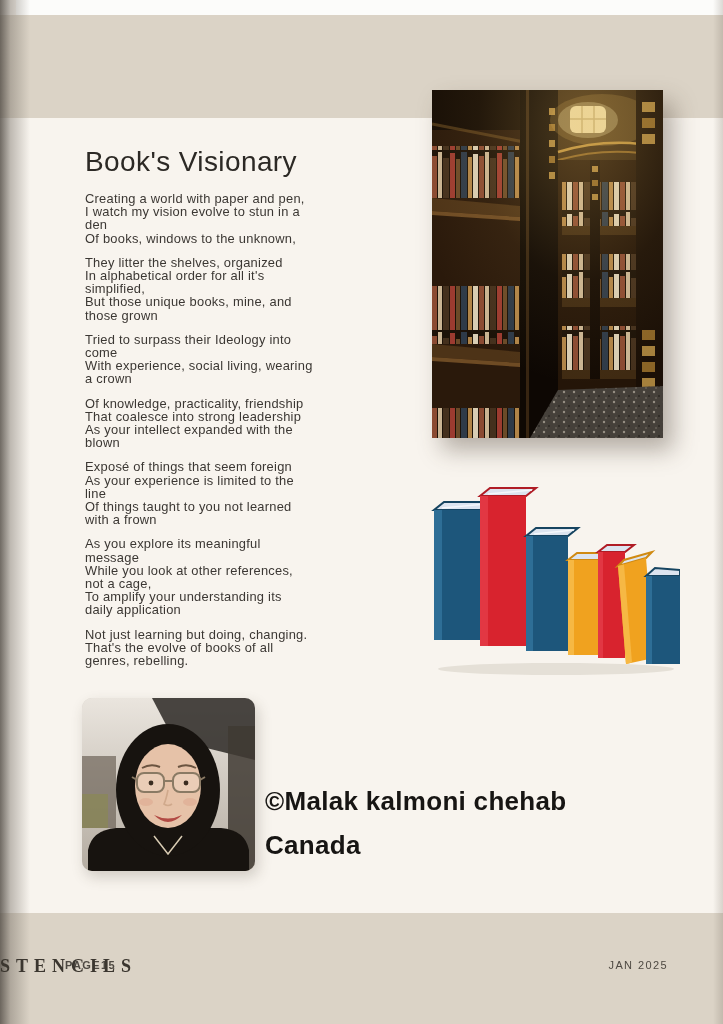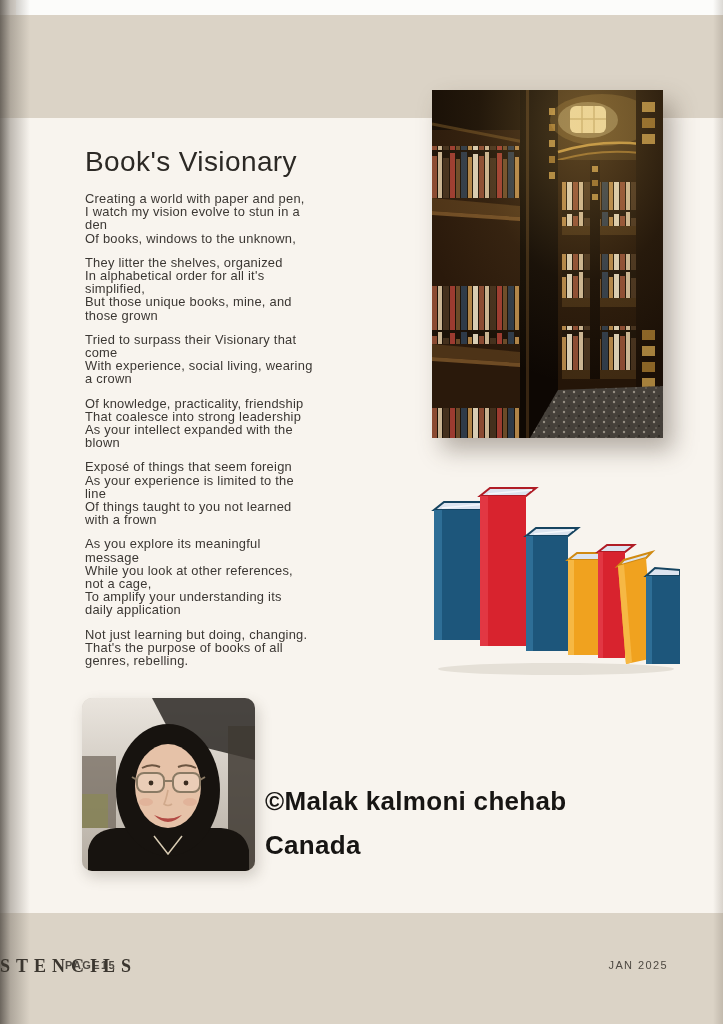--- a/index.html
+++ b/index.html
@@ -157,21 +157,21 @@
       <div class="pline">Of books, windows to the unknown,</div>
     </div>
     <div class="stanza">
       <div class="pline">They litter the shelves, organized</div>
       <div class="pline">In alphabetical order for all it's</div>
       <div class="pline">simplified,</div>
       <div class="pline">But those unique books, mine, and</div>
       <div class="pline">those grown</div>
     </div>
     <div class="stanza">
-      <div class="pline">Tried to surpass their Visionary that</div>
+      <div class="pline">Tried to surpass their Ideology into</div>
       <div class="pline">come</div>
       <div class="pline">With experience, social living, wearing</div>
       <div class="pline">a crown</div>
     </div>
     <div class="stanza">
       <div class="pline">Of knowledge, practicality, friendship</div>
       <div class="pline">That coalesce into strong leadership</div>
       <div class="pline">As your intellect expanded with the</div>
       <div class="pline">blown</div>
     </div>
@@ -185,21 +185,21 @@
     <div class="stanza">
       <div class="pline">As you explore its meaningful</div>
       <div class="pline">message</div>
       <div class="pline">While you look at other references,</div>
       <div class="pline">not a cage,</div>
       <div class="pline">To amplify your understanding its</div>
       <div class="pline">daily application</div>
     </div>
     <div class="stanza">
       <div class="pline">Not just learning but doing, changing.</div>
-      <div class="pline">That's the purpose of books of all</div>
+      <div class="pline">That's the evolve of books of all</div>
       <div class="pline">genres, rebelling.</div>
     </div>
   </section>
 
   <div class="books-art">
     <svg viewBox="0 0 252 205">
       <ellipse cx="128" cy="197" rx="118" ry="6" fill="#e5e0d7"></ellipse>
 
       <polygon points="6,38 52,38 62,30 16,30" fill="#dce4ef" stroke="#164460" stroke-width="2"></polygon>
       <line x1="14" y1="36" x2="58" y2="32" stroke="#f4f7fb" stroke-width="1.5"></line>

